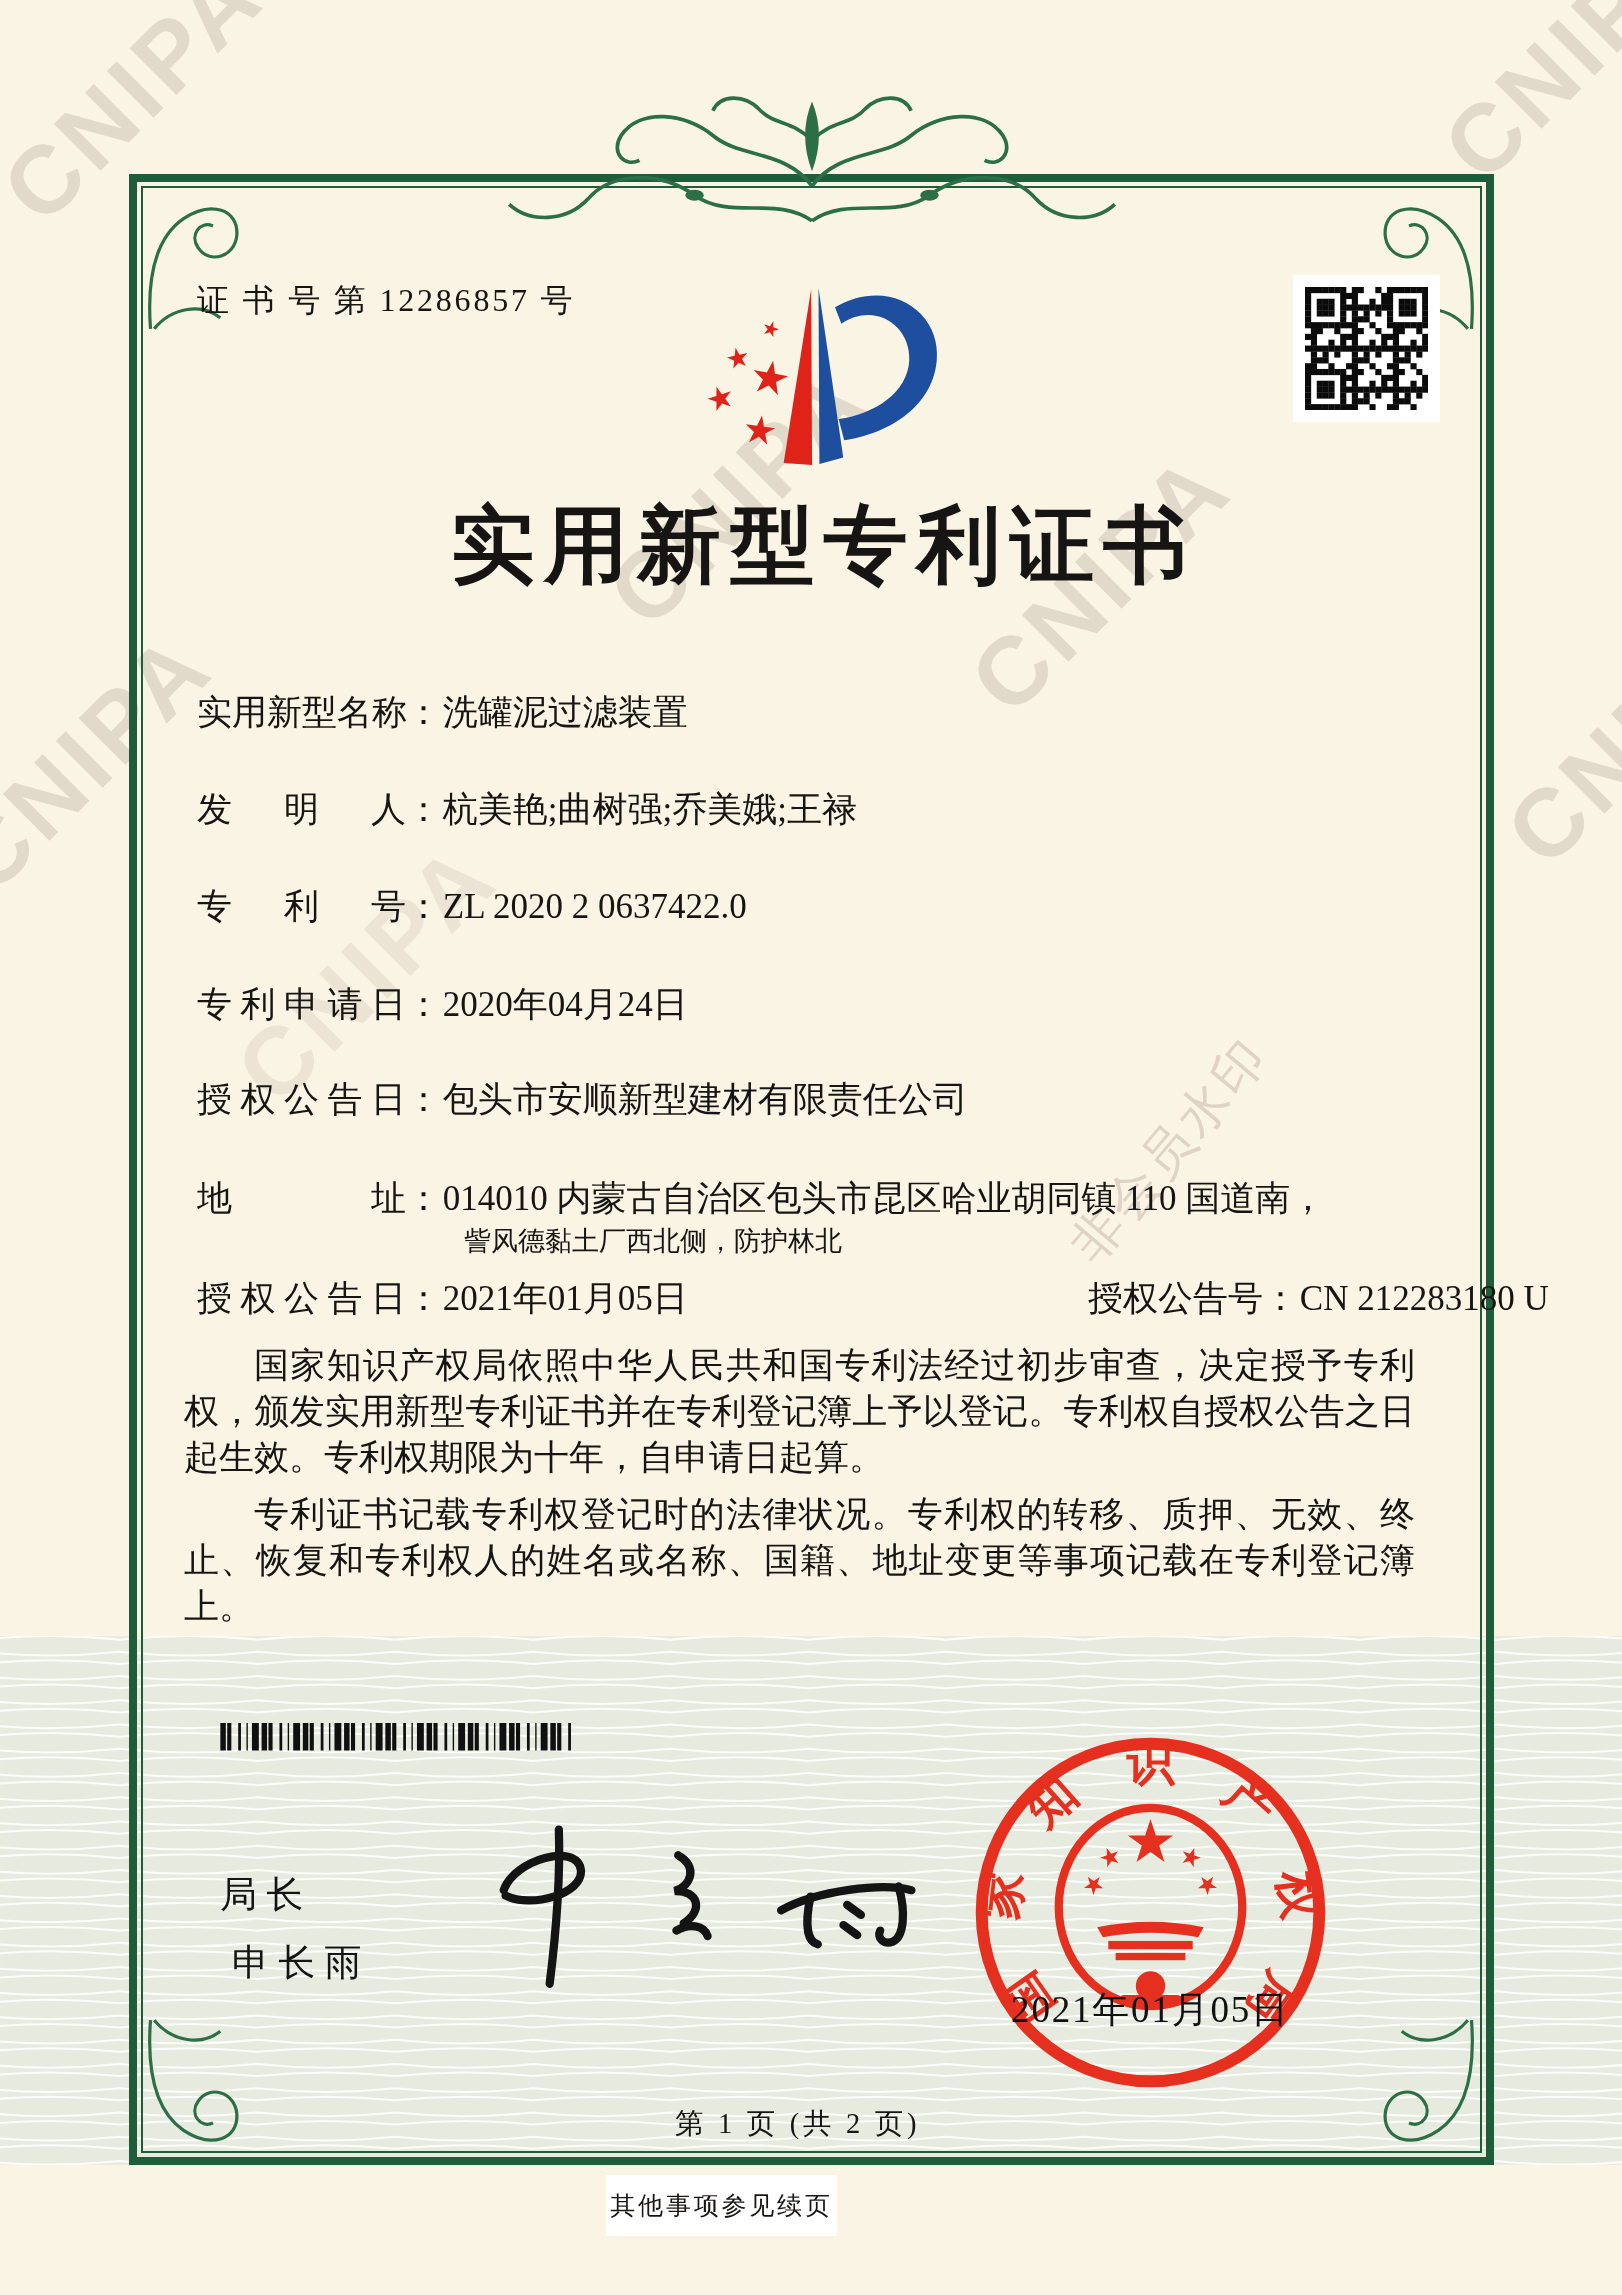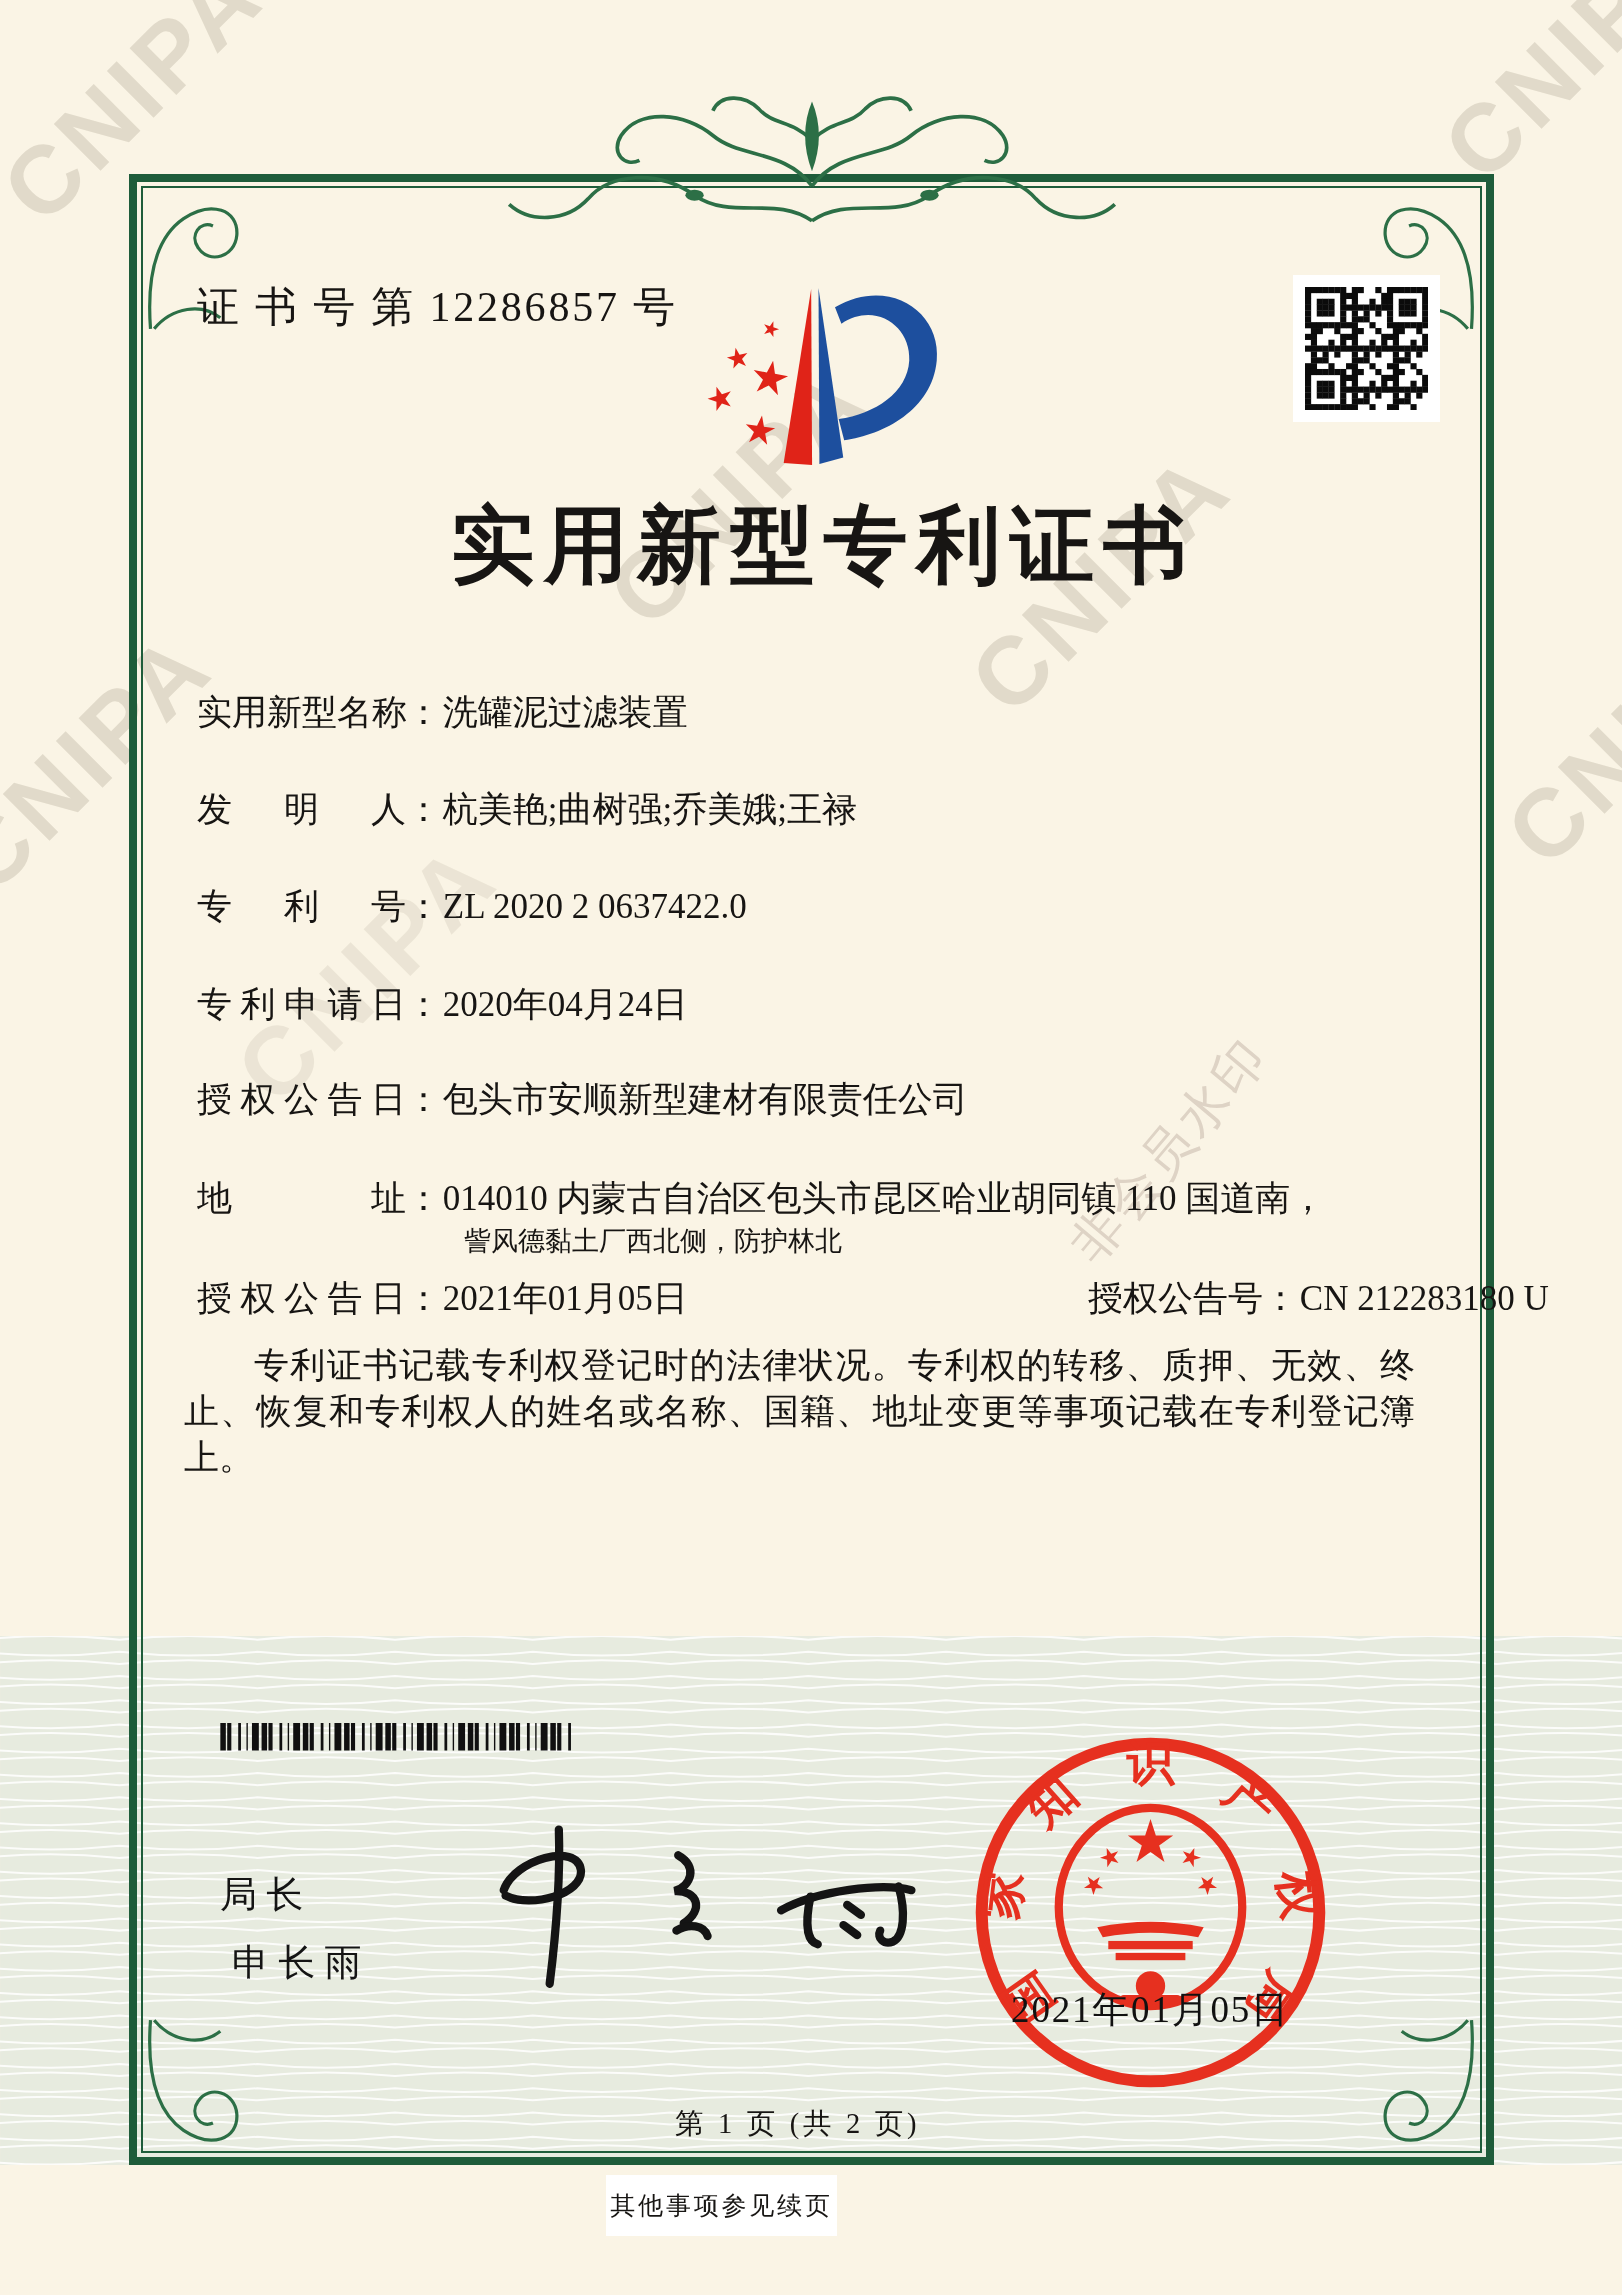--- a/index.html
+++ b/index.html
@@ -13,21 +13,21 @@
   .wm-member{position:absolute;font-size:51px;letter-spacing:3.7px;color:#cdbfb2;opacity:.62;
       transform:rotate(-50deg);pointer-events:none;white-space:nowrap;
       font-family:"Liberation Sans","DejaVu Sans",sans-serif;}
   
   .frame{position:absolute;left:129px;top:174px;width:1365px;height:1991px;
          border:8.3px solid #1e5c3a;box-sizing:border-box;}
   .frame-in{position:absolute;inset:3.7px;border:2.8px solid #1e5c3a;}
   
   .waveband{position:absolute;left:0;top:1636px;width:1623px;height:529px;}
   
-  .certno{position:absolute;left:197px;top:279px;font-size:42px;letter-spacing:2.8px;}
+  .certno{position:absolute;left:197px;top:279px;font-size:32px;letter-spacing:2.8px;}
   .qrbox{position:absolute;left:1293px;top:275px;width:147px;height:147px;background:#ffffff;}
   .title{position:absolute;left:129px;top:489px;width:1365px;text-align:center;
          font-size:84px;font-weight:bold;letter-spacing:9.2px;padding-left:12px;}
   
   .frow{position:absolute;left:197px;font-size:35px;white-space:nowrap;}
   .flabel{display:inline-block;width:209px;text-align:justify;text-align-last:justify;
           vertical-align:top;}
   .fvalue{margin-left:1.8px;}
   .addr2{position:absolute;left:464px;font-size:27px;}
   .grantright{position:absolute;left:891px;top:0;}
@@ -448,20 +448,21 @@
 </div>
 <div class="addr2" style="top:1223px;">訾风德黏土厂西北侧，防护林北</div>
 <div class="frow" style="top:1275px;">
   <span class="flabel">授权公告日</span><span>：</span><span class="fvalue">2021年01月05日</span>
   <span class="grantright">
     <span>授权公告号</span><span>：</span><span class="fvalue">CN 212283180 U</span>
   </span>
 </div>
 
 <div class="paras">
+  <p>国家知识产权局依照中华人民共和国专利法经过初步审查，决定授予专利权，颁发实用新型专利证书并在专利登记簿上予以登记。专利权自授权公告之日起生效。专利权期限为十年，自申请日起算。</p>
   <p>专利证书记载专利权登记时的法律状况。专利权的转移、质押、无效、终止、恢复和专利权人的姓名或名称、国籍、地址变更等事项记载在专利登记簿上。</p>
 </div>
 
 <svg id="barcode" class="abs" style="left:220px;top:1723px;" width="360" height="27.5" viewBox="0 0 392 30">
     <rect x="0.0" y="0" width="6.0" height="30" fill="#101010"></rect>
     <rect x="7.5" y="0" width="4.5" height="30" fill="#101010"></rect>
     <rect x="19.5" y="0" width="3.0" height="30" fill="#101010"></rect>
     <rect x="28.5" y="0" width="1.5" height="30" fill="#101010"></rect>
     <rect x="34.5" y="0" width="7.5" height="30" fill="#101010"></rect>
     <rect x="45.0" y="0" width="6.0" height="30" fill="#101010"></rect>

